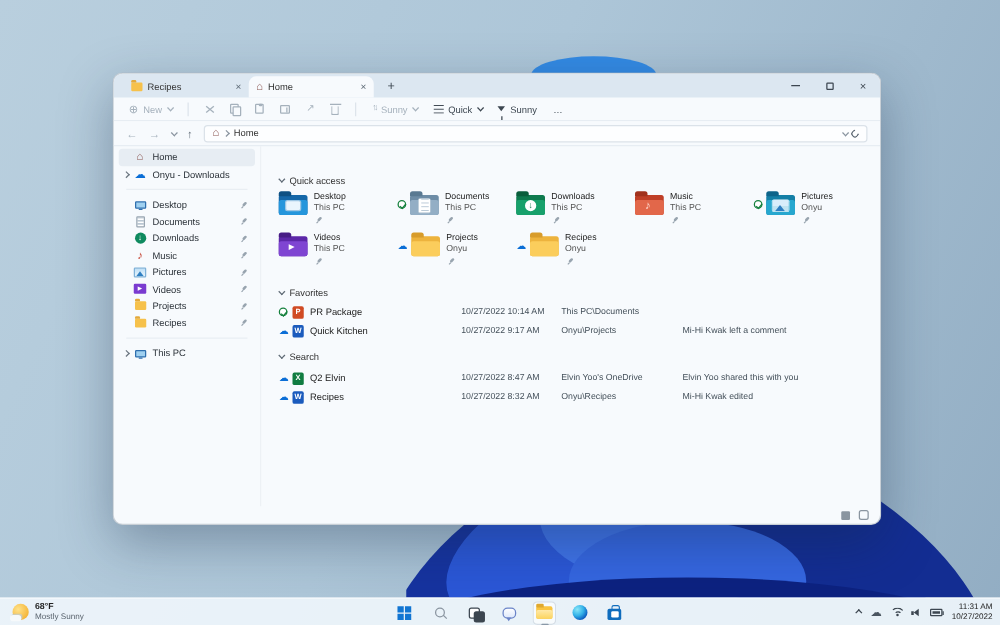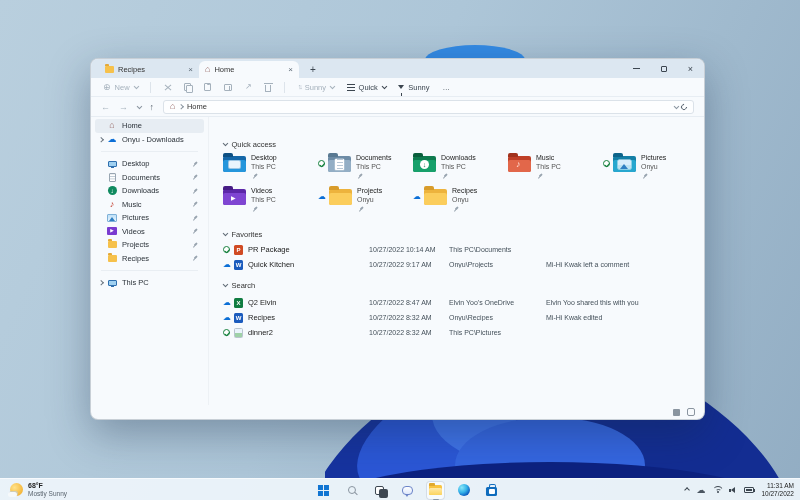--- a/index.html
+++ b/index.html
@@ -504,32 +504,20 @@
                 <span class="cloudic" style="font-size:8px">☁</span>
               </span>
             <span class="cstat">
                 <span class="fico fi-word"></span>
               </span>
             <span class="cname">Recipes</span>
             <span class="cdate">10/27/2022 8:32 AM</span>
             <span class="cloc">Onyu\Recipes</span>
             <span class="cact">Mi-Hi Kwak edited</span>
           </div>
-          <div class="frow">
-            <span class="cstat">
-                <span class="sync"></span>
-              </span>
-            <span class="cstat">
-                <span class="fico fi-img"></span>
-              </span>
-            <span class="cname">dinner2</span>
-            <span class="cdate">10/27/2022 8:32 AM</span>
-            <span class="cloc">This PC\Pictures</span>
-            <span class="cact"></span>
-          </div>
         </div>
       </div>
     </div>
 
     <div class="statusbar">
       <span class="sb1"></span>
       <span class="sb2"></span>
     </div>
   </div>
 

